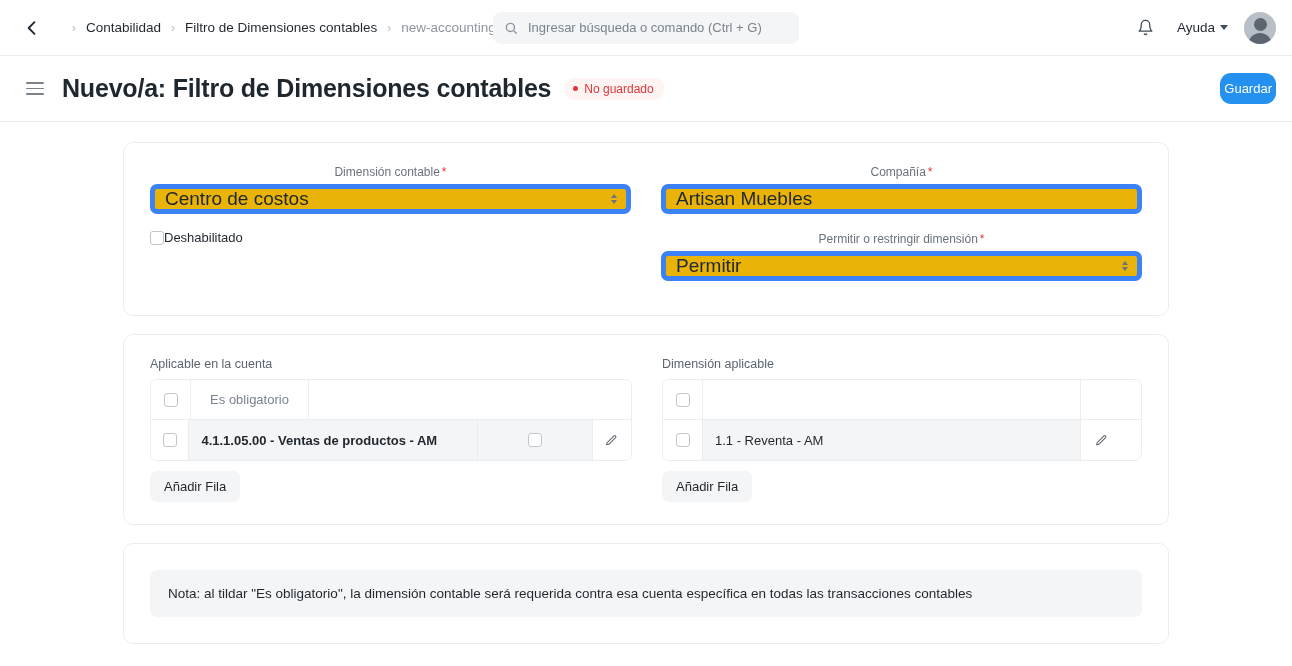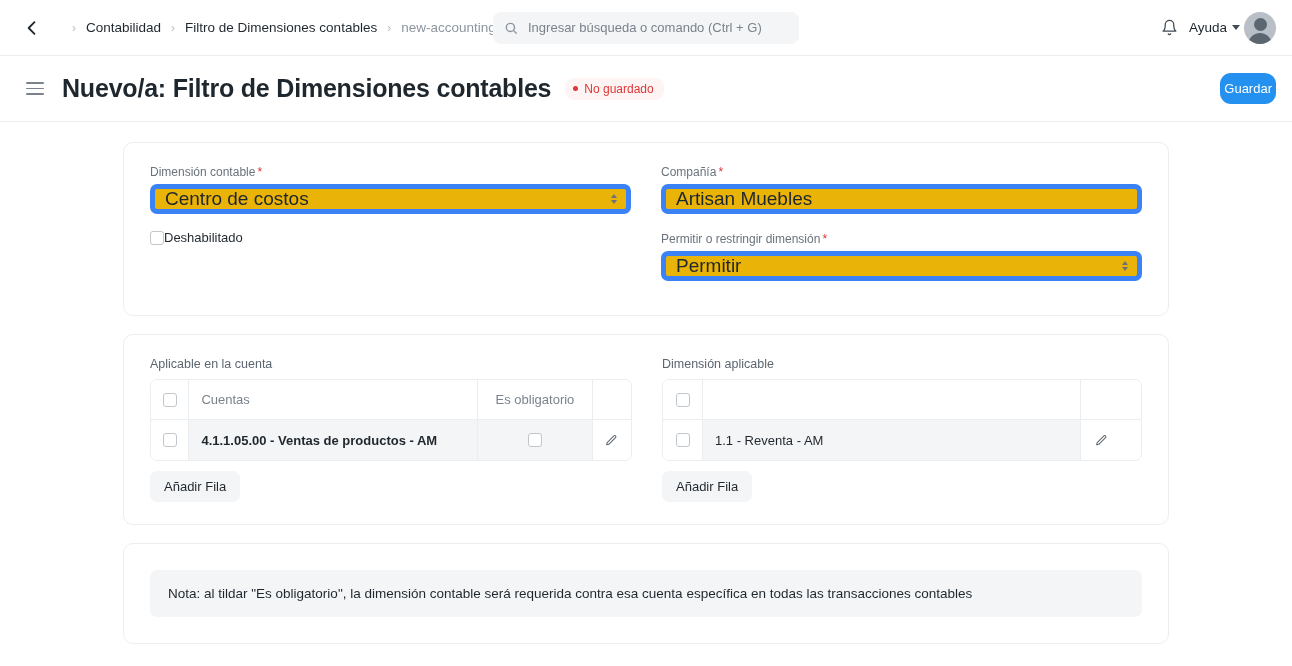--- a/index.html
+++ b/index.html
@@ -72,21 +72,21 @@
     color: #1f272e;
     width: 100%;
     font-family: "Liberation Sans", sans-serif;
   }
   .searchbox input::placeholder { color: #7a838c; }
 
   .nav-right {
     margin-left: auto;
     display: flex;
     align-items: center;
-    gap: 2px;
+    gap: 14px;
   }
   .icon-btn {
     width: 30px; height: 30px;
     display: flex; align-items: center; justify-content: center;
     color: #3f4b55;
     cursor: pointer;
   }
   .help-menu {
     display: flex; align-items: center; gap: 5px;
     font-size: 13.5px; color: #1f272e; cursor: pointer;
@@ -194,21 +194,21 @@
     margin-bottom: 18px;
     padding: 22px 26px;
   }
 
   .two-col {
     display: flex;
     gap: 30px;
   }
   .col { width: 482px; }
 
-  .field { margin-bottom: 12px; }
+  .field { margin-bottom: 12px; text-align: center; }
   .field-label {
     font-size: 12px;
     color: #6a737c;
     margin-bottom: 5px;
     display: block;
   }
   .req { color: #e03636; margin-left: 2px; }
 
   .control {
     height: 30px;
@@ -435,21 +435,20 @@
     <div class="section-card">
       <div class="two-col">
 
         <div class="col">
           <div class="grid-label">Aplicable en la cuenta</div>
           <div class="grid grid-left">
             <div class="grid-row header">
               <div class="grid-cell cell-check">
                 <span class="cb"></span>
               </div>
-              <div class="grid-cell c-name">Cuentas</div>
               <div class="grid-cell c-mand">Es obligatorio</div>
               <div class="grid-cell cell-edit"></div>
             </div>
             <div class="grid-row row-data">
               <div class="grid-cell cell-check">
                 <span class="cb"></span>
               </div>
               <div class="grid-cell c-name bold-cell">4.1.1.05.00 - Ventas de productos - AM</div>
               <div class="grid-cell c-mand">
                 <span class="cb"></span>

